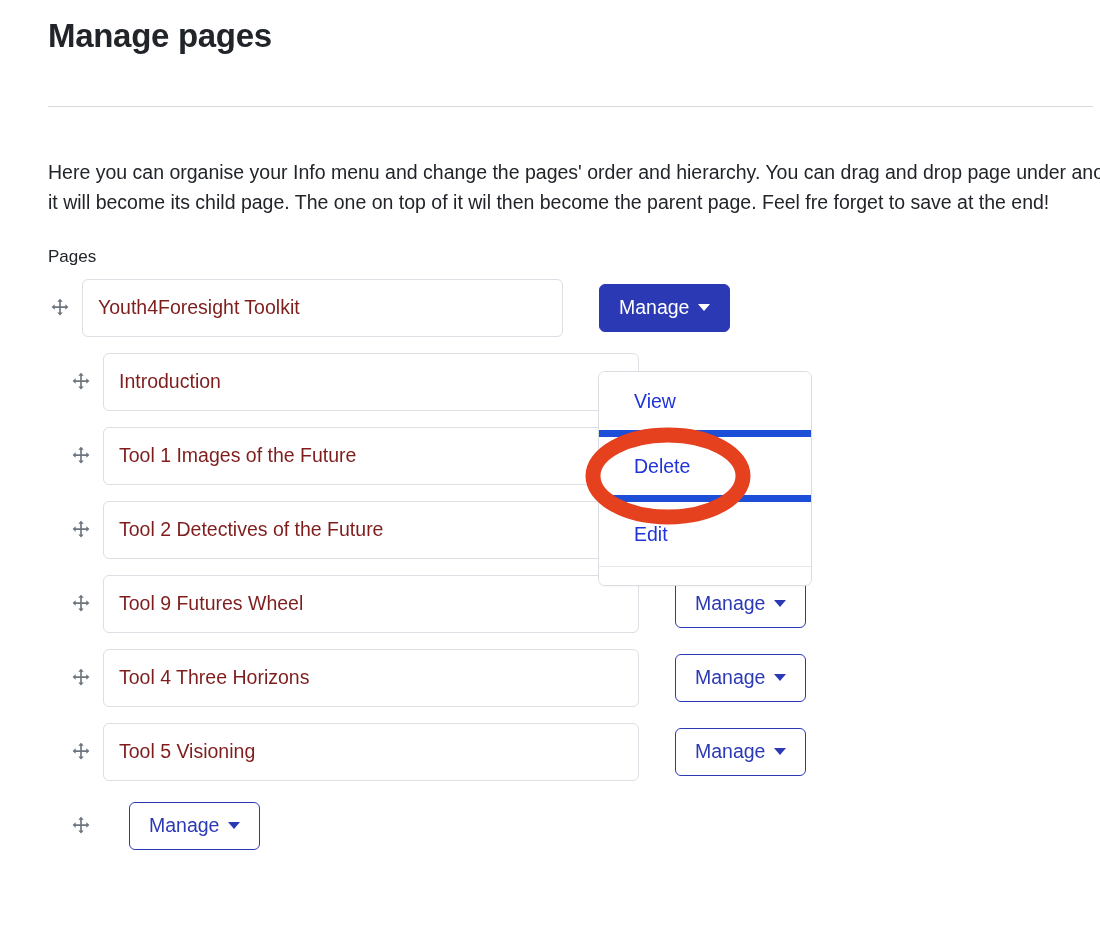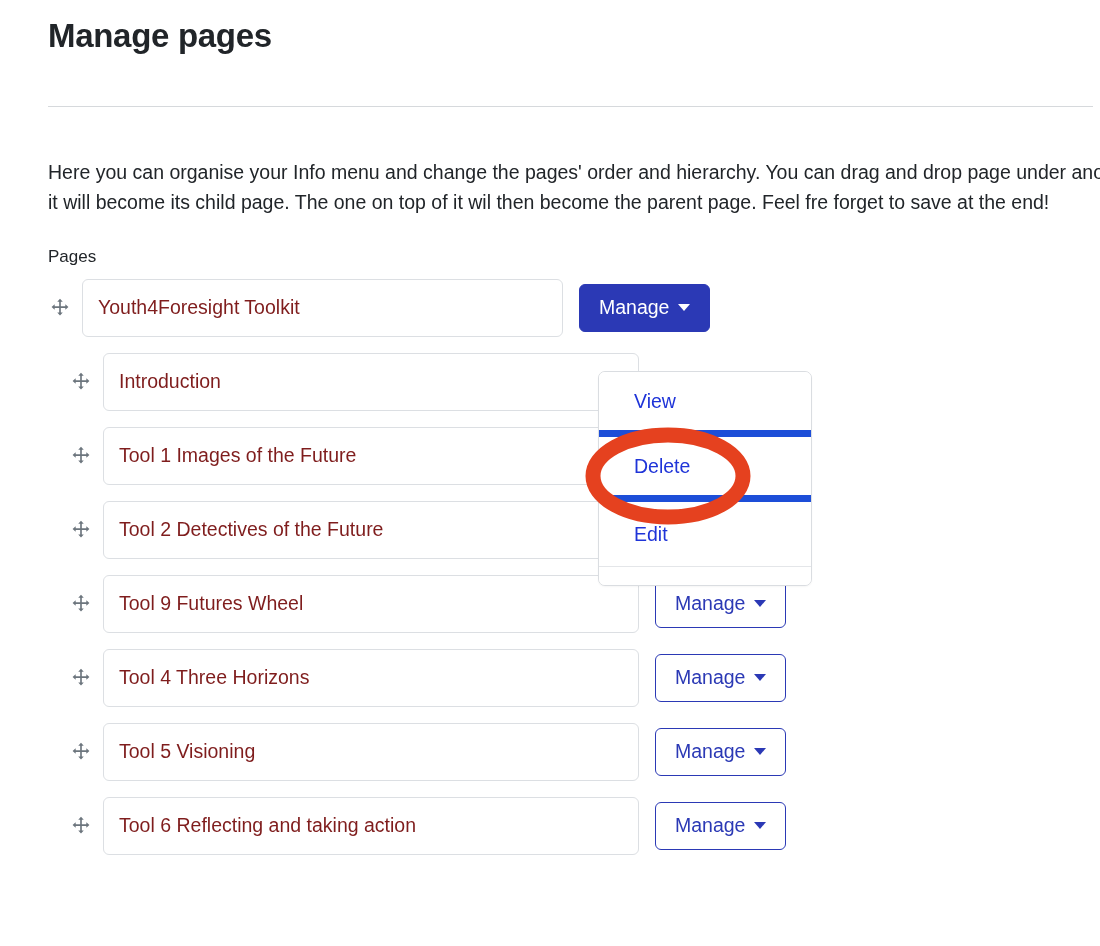--- a/index.html
+++ b/index.html
@@ -120,20 +120,21 @@
     align-items: center;
     gap: 9px;
     height: 48px;
     padding: 0 19px;
     border-radius: 6px;
     font-family: "Liberation Sans", sans-serif;
     font-size: 19.5px;
     line-height: 1;
     cursor: pointer;
     white-space: nowrap;
+    margin-left: 20px;
   }
   .btn-manage.primary {
     background: #2b39b5;
     border: 1px solid #2b39b5;
     color: #ffffff;
   }
   .btn-manage.outline {
     background: #ffffff;
     border: 1px solid #2b39b5;
     color: #2b39b5;
@@ -313,21 +314,20 @@
           </button>
         </div>
       </div>
 
       <div class="row child">
         <span class="drag-handle">
           <svg width="22" height="22" viewBox="0 0 24 24" aria-hidden="true">
             <path fill="#6c757d" d="M12 1.8 15 5.2h-2.1v4.9h4.9V8l3.4 3-3.4 3v-2.1h-4.9v4.9H15l-3 3.4-3-3.4h2.1v-4.9H6.2V14L2.8 11l3.4-3v2.1h4.9V5.2H9z"></path>
           </svg>
         </span>
-        <div class="row-field">Tool 6 Reflecting and taking action</div>
         <div class="manage-wrap">
           <button class="btn-manage outline">
             <span>Manage</span>
             <span class="caret"></span>
           </button>
         </div>
       </div>
 
     </div>
   </div>

